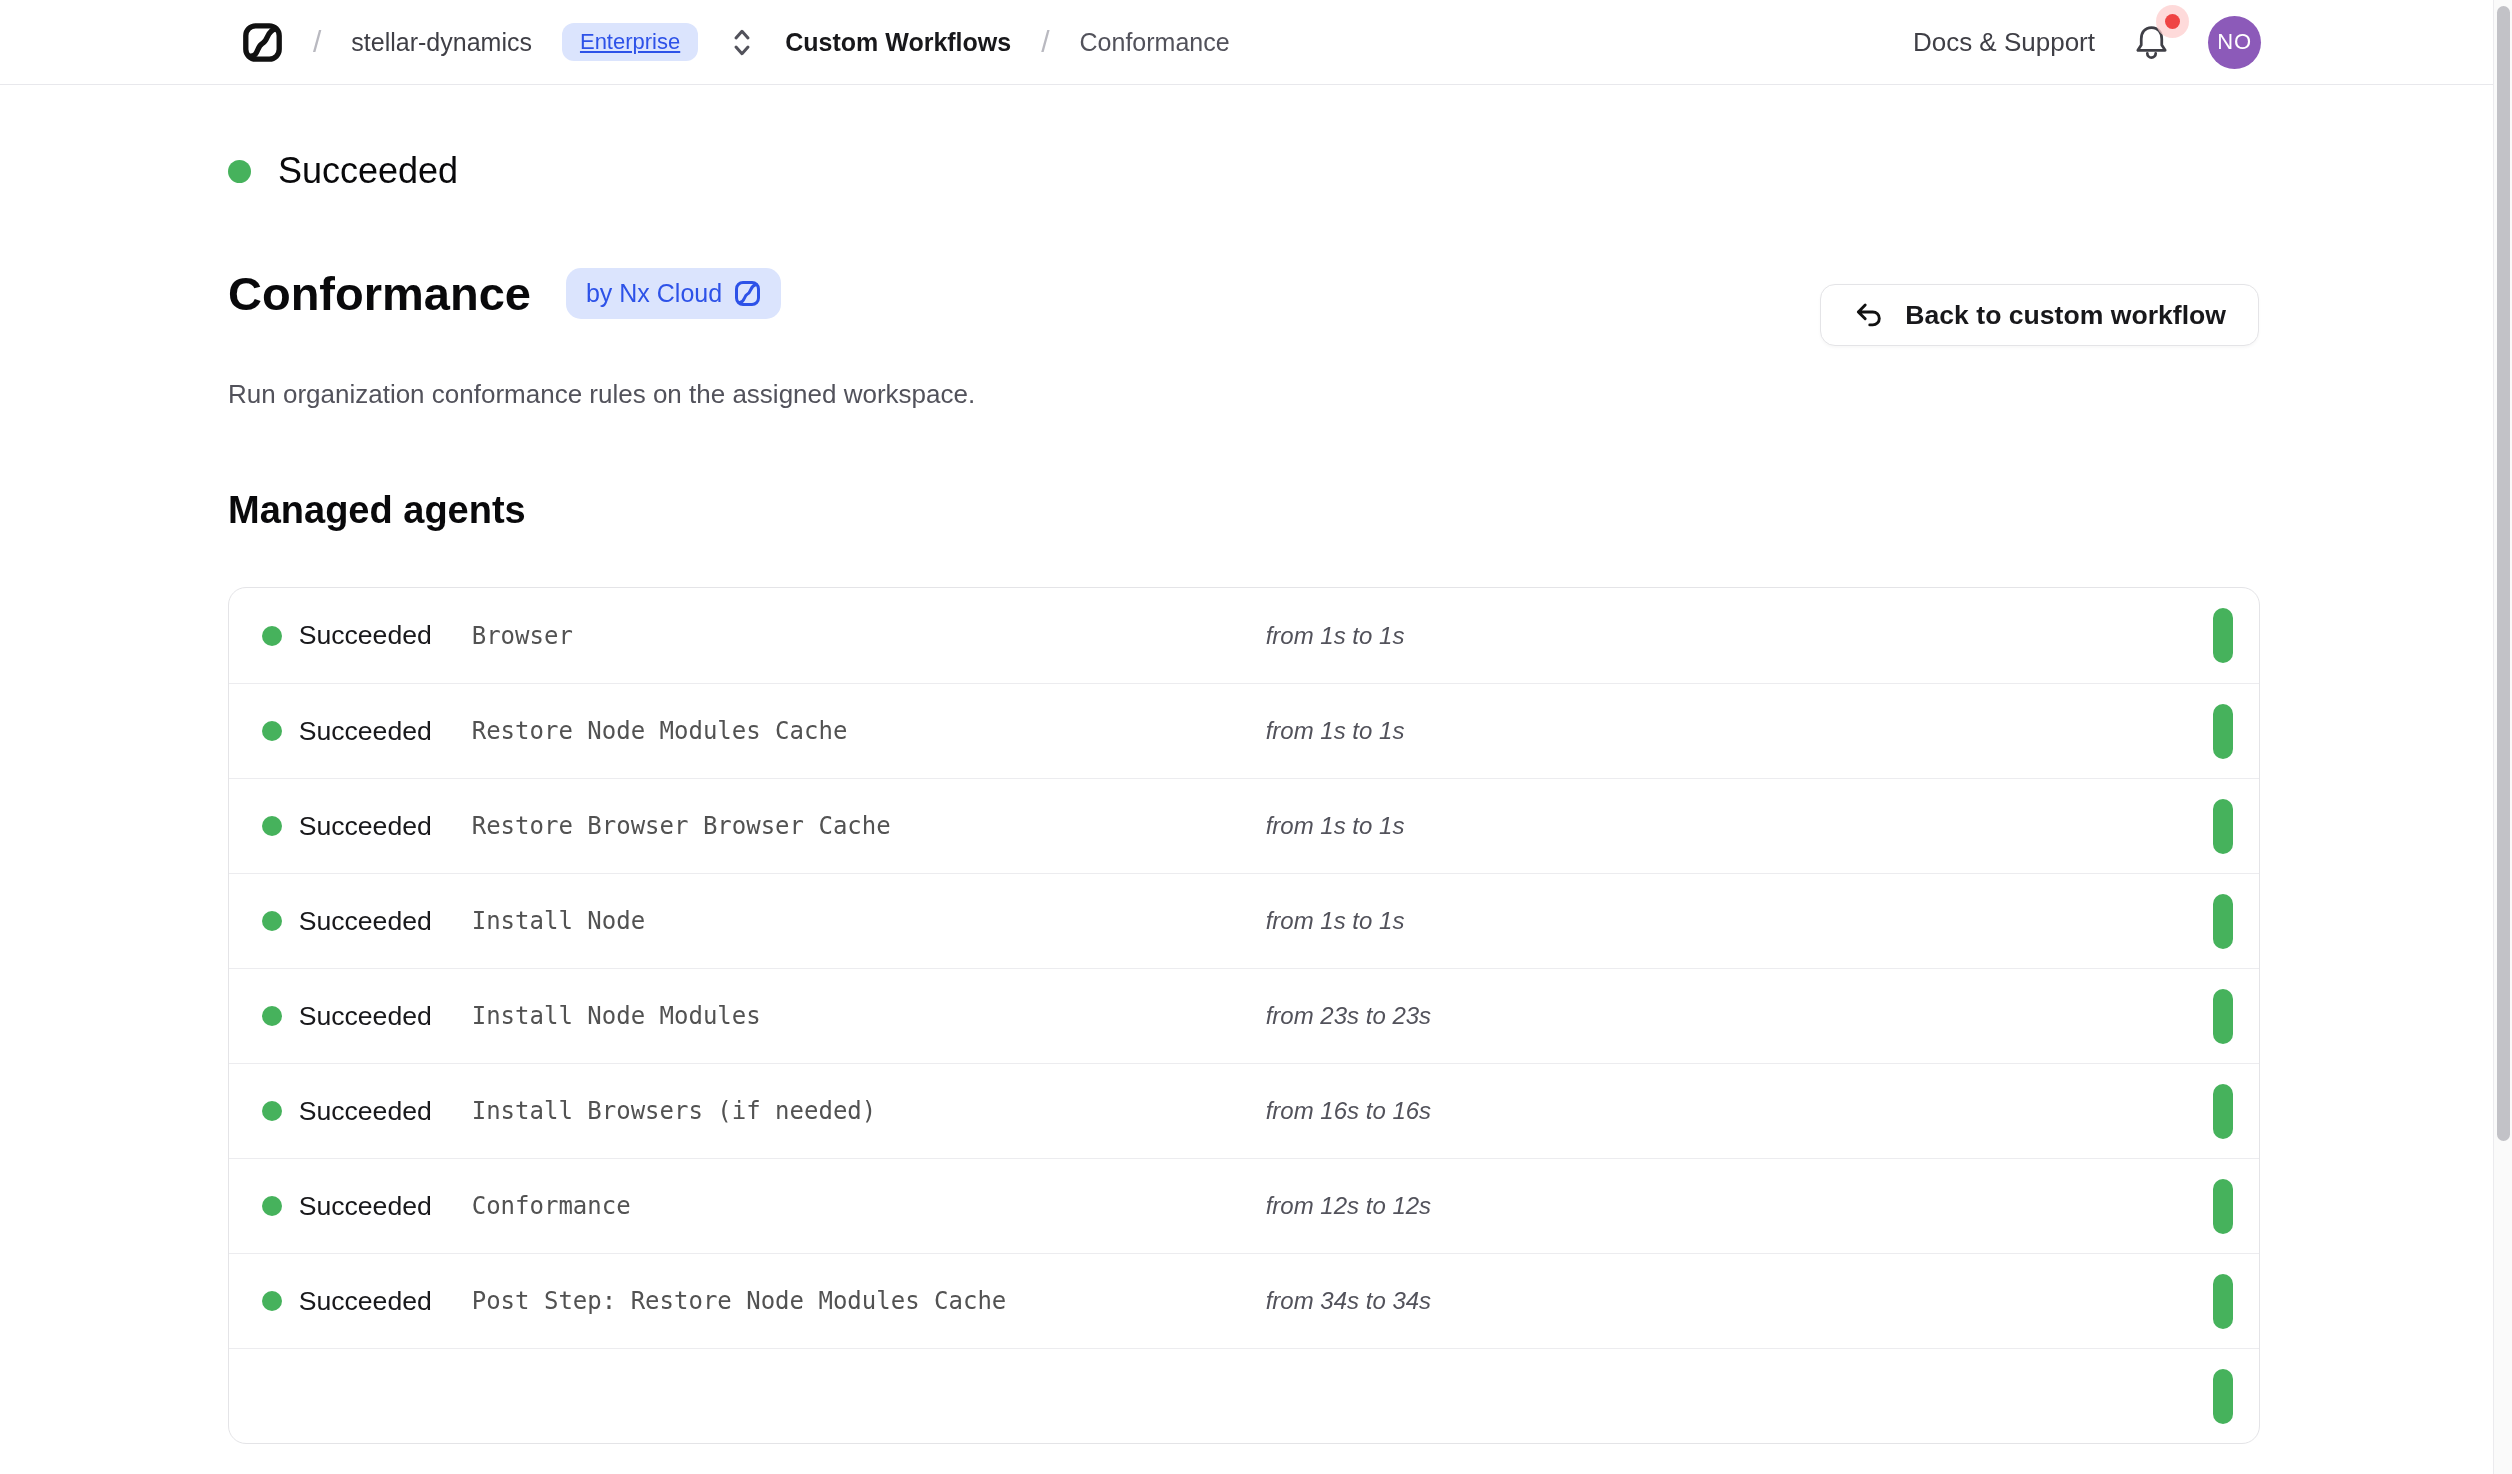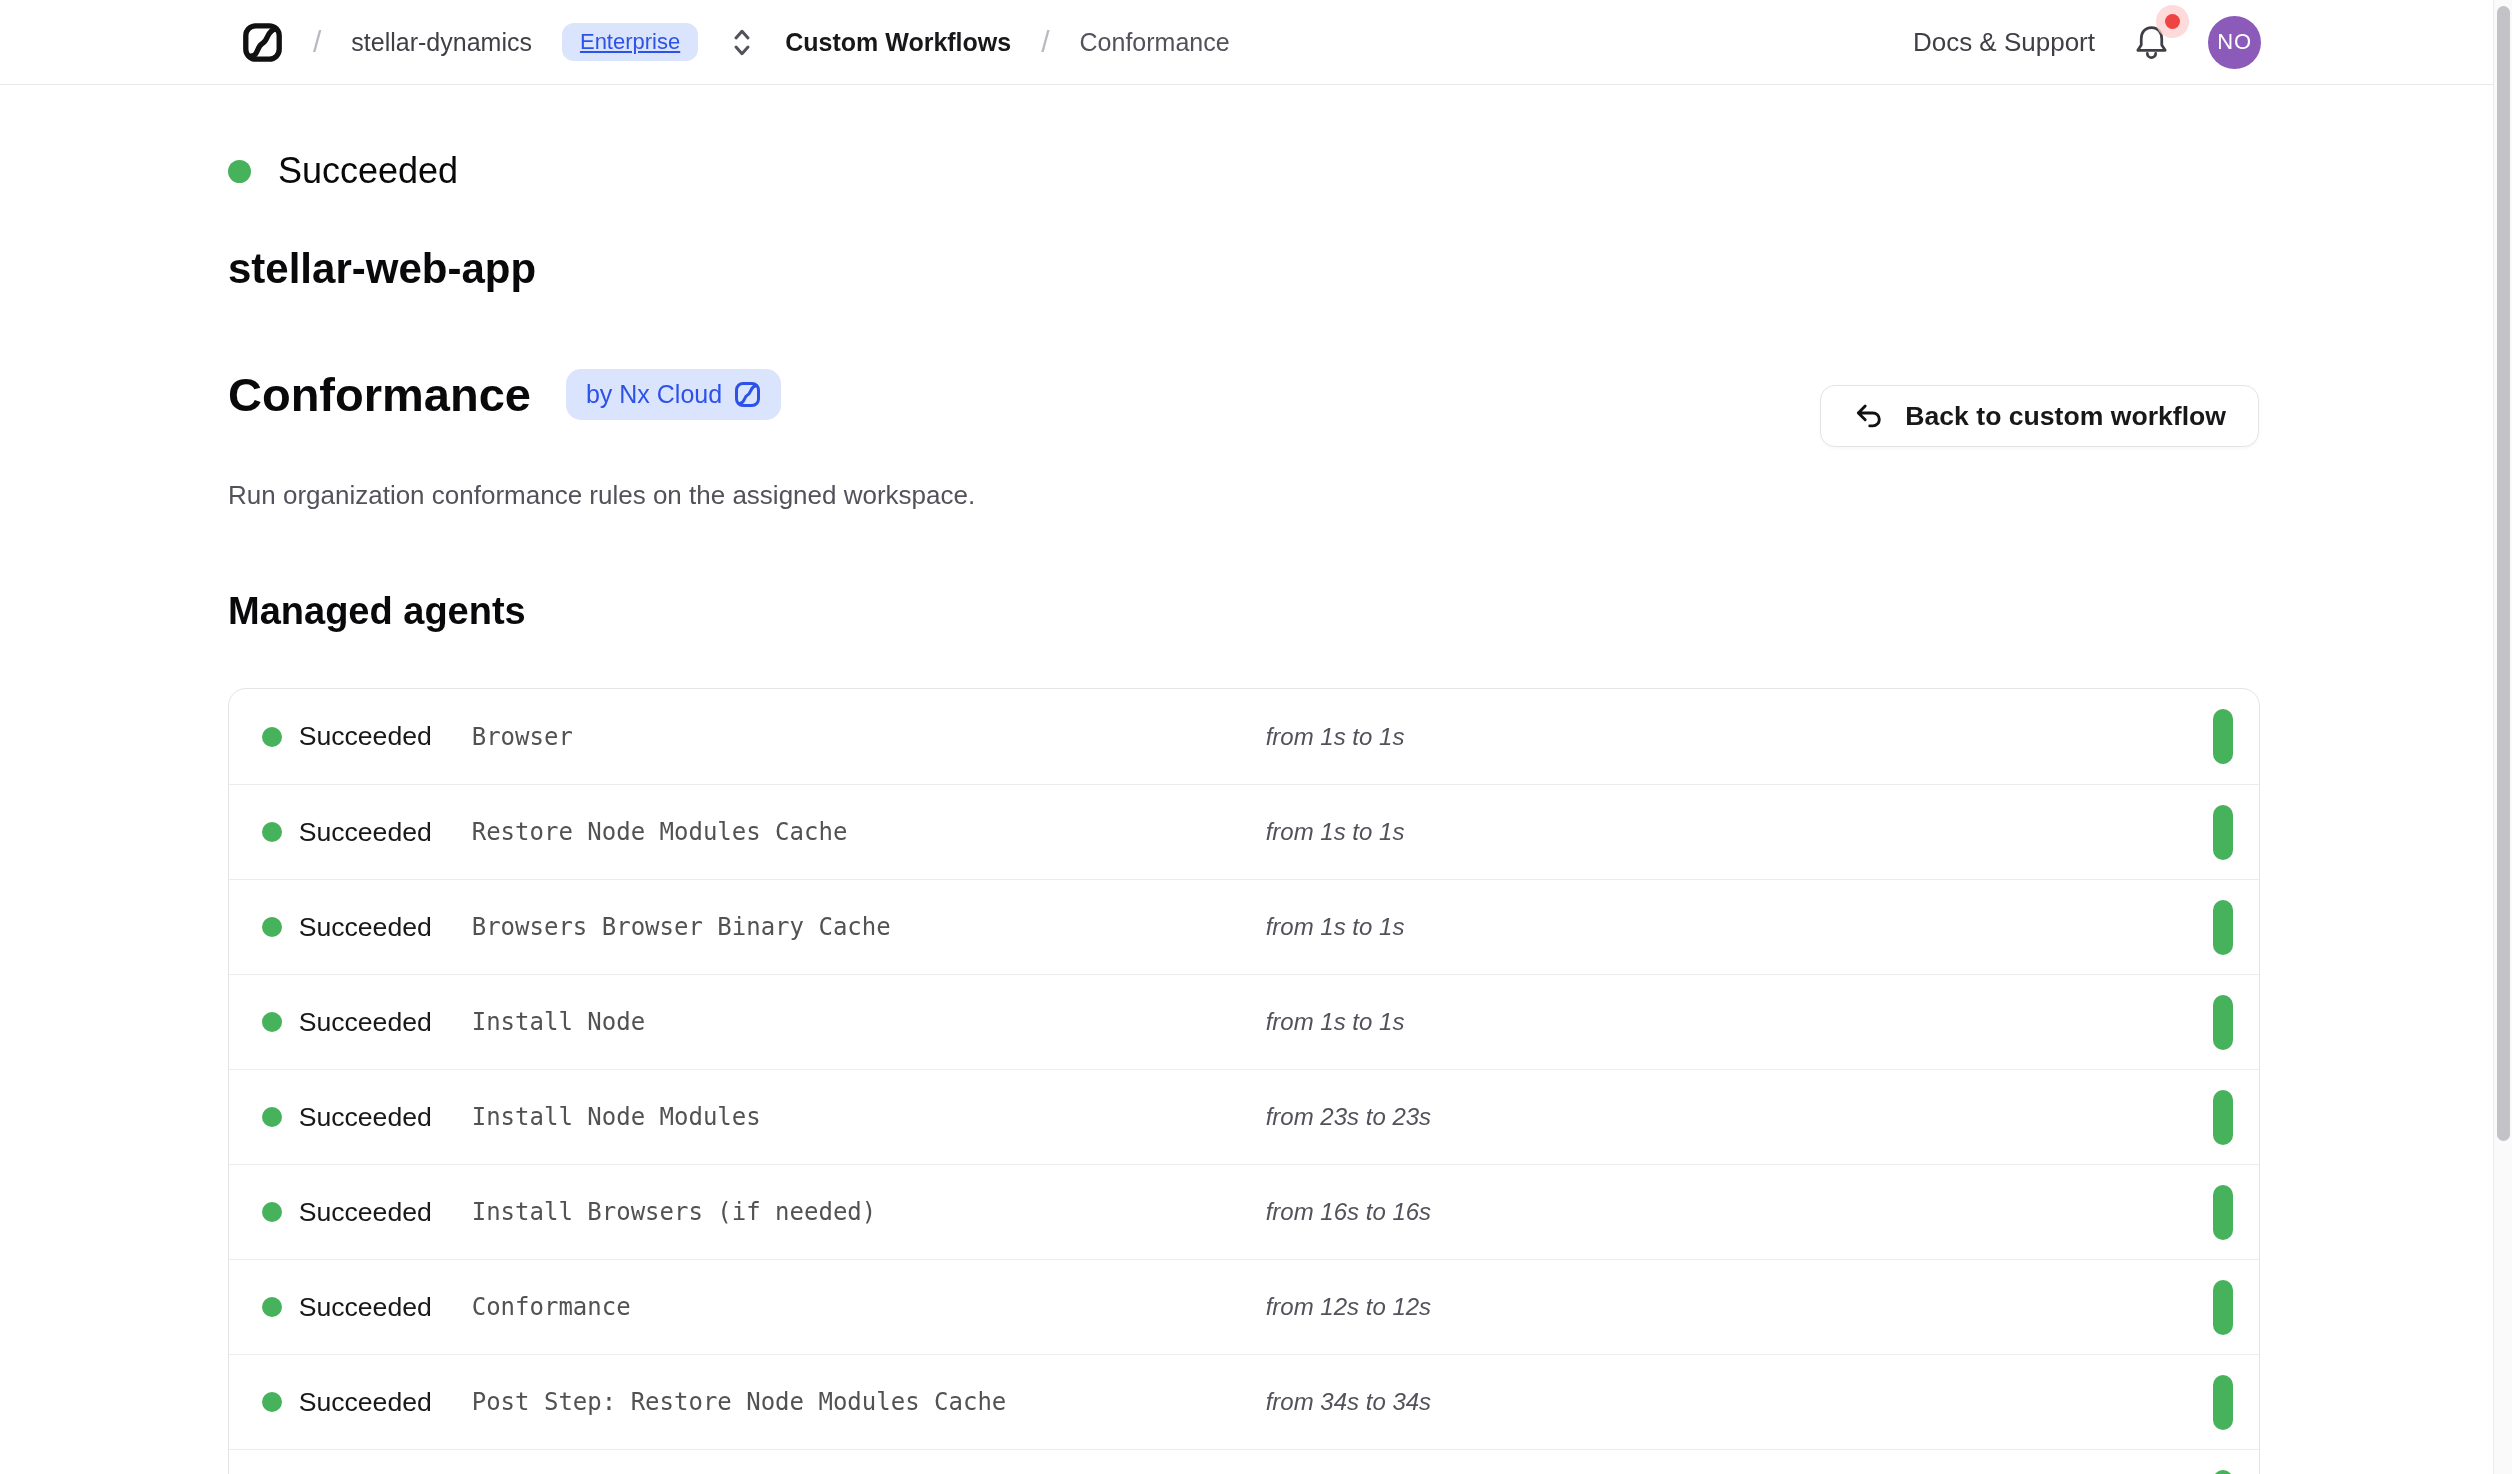--- a/index.html
+++ b/index.html
@@ -137,21 +137,20 @@
     </div>
   </header>
 
   <main class="main">
 
     <div class="status-line">
       <span class="status-dot"></span>
       <span class="status-text">Succeeded</span>
     </div>
 
-    <h1 class="workspace-title">stellar-web-app</h1>
 
     <div class="workflow-header">
       <div class="workflow-title-wrap">
         <h2 class="workflow-title">Conformance</h2>
         <span class="badge-nx">
           <span>by Nx Cloud</span>
           <svg width="27" height="27" viewBox="0 0 54 54" fill="none">
             <rect x="5" y="5" width="44" height="44" rx="13" stroke="#2d52e8" stroke-width="6"></rect>
             <path d="M11 45 C22 45 19 32 27 28 C35 24 32 12 44 9" stroke="#2d52e8" stroke-width="6" stroke-linecap="round"></path>
           </svg>
@@ -180,21 +179,21 @@
         <div class="row">
     <span class="row-dot"></span>
     <span class="row-status">Succeeded</span>
     <span class="row-name">Restore Node Modules Cache</span>
     <span class="row-duration">from 1s to 1s</span>
     <span class="row-pill"></span>
   </div>
         <div class="row">
     <span class="row-dot"></span>
     <span class="row-status">Succeeded</span>
-    <span class="row-name">Browsers Browser Binary Cache</span>
+    <span class="row-name">Restore Browser Browser Cache</span>
     <span class="row-duration">from 1s to 1s</span>
     <span class="row-pill"></span>
   </div>
         <div class="row">
     <span class="row-dot"></span>
     <span class="row-status">Succeeded</span>
     <span class="row-name">Install Node</span>
     <span class="row-duration">from 1s to 1s</span>
     <span class="row-pill"></span>
   </div>

